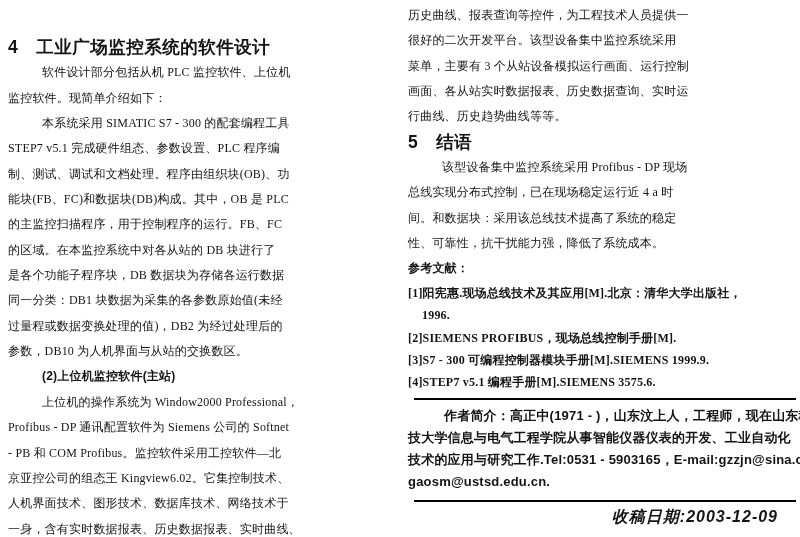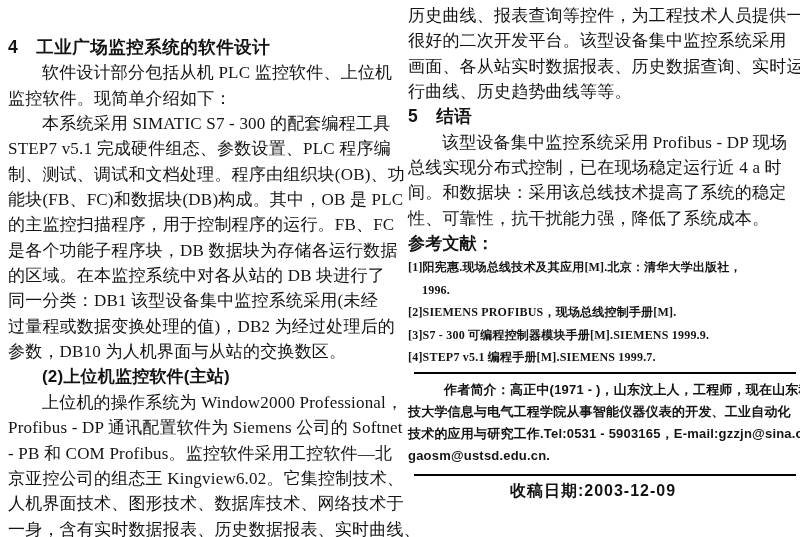--- a/index.html
+++ b/index.html
@@ -5,21 +5,21 @@
   html,body{margin:0;padding:0;}
   body{
     width:800px;height:537px;position:relative;background:#ffffff;
     color:#141414;overflow:hidden;
     font-family:"Liberation Serif","DejaVu Serif",serif;
   }
   .col{position:absolute;top:3px;}
   .col-left{left:8px;width:392px;margin-top:32px;}
   .col-right{left:408px;width:388px;}
   .line{
-    font-size:17px;line-height:25.35px;white-space:nowrap;
+    font-size:12px;line-height:25.35px;white-space:nowrap;
     letter-spacing:0.2px;
   }
   
   .h{
     font-weight:bold;font-size:17.5px;
     font-family:"Liberation Sans","DejaVu Sans",sans-serif;
     letter-spacing:0.5px;
   }
   .bold{
     font-weight:bold;
@@ -35,74 +35,76 @@
     font-size:13px;line-height:22px;font-weight:bold;
     font-family:"Liberation Sans","DejaVu Sans",sans-serif;
     letter-spacing:0.2px;
   }
   .rule{border:none;border-top:2px solid #000;height:0;}
   .rule-thin{margin:4px 0 5px 6px;}
   .rule-thick{margin:7px 0 3px 6px;}
   .received{
     font-weight:bold;font-size:16px;line-height:24px;
     font-family:"Liberation Sans","DejaVu Sans",sans-serif;
-    text-align:center;padding-right:18px;letter-spacing:1px;
+    text-align:right;padding-right:18px;letter-spacing:1px;
     white-space:nowrap;
+    font-style:italic;
   }
 </style>
 </head>
 <body>
 
 <div class="col col-left">
 
 <div class="line h">4　工业广场监控系统的软件设计</div>
     <div class="line indent">软件设计部分包括从机 PLC 监控软件、上位机</div>
     <div class="line">监控软件。现简单介绍如下：</div>
     <div class="line indent">本系统采用 SIMATIC S7 - 300 的配套编程工具</div>
     <div class="line">STEP7 v5.1 完成硬件组态、参数设置、PLC 程序编</div>
     <div class="line">制、测试、调试和文档处理。程序由组织块(OB)、功</div>
     <div class="line">能块(FB、FC)和数据块(DB)构成。其中，OB 是 PLC</div>
     <div class="line">的主监控扫描程序，用于控制程序的运行。FB、FC</div>
+    <div class="line">的区域。在本监控系统中对各从站的 DB 块进行了</div>
     <div class="line">是各个功能子程序块，DB 数据块为存储各运行数据</div>
-    <div class="line">的区域。在本监控系统中对各从站的 DB 块进行了</div>
-    <div class="line">同一分类：DB1 该型设备集中监控系统采用(未经</div>
+    <div class="line">同一分类：DB1 块数据为采集的各参数原始值(未经</div>
     <div class="line">过量程或数据变换处理的值)，DB2 为经过处理后的</div>
     <div class="line">参数，DB10 为人机界面与从站的交换数区。</div>
     <div class="line bold indent">(2)上位机监控软件(主站)</div>
     <div class="line indent">上位机的操作系统为 Window2000 Professional，</div>
     <div class="line">Profibus - DP 通讯配置软件为 Siemens 公司的 Softnet</div>
     <div class="line">- PB 和 COM Profibus。监控软件采用工控软件—北</div>
     <div class="line">京亚控公司的组态王 Kingview6.02。它集控制技术、</div>
     <div class="line">人机界面技术、图形技术、数据库技术、网络技术于</div>
     <div class="line">一身，含有实时数据报表、历史数据报表、实时曲线、</div>
   </div>
 
 <div class="col col-right">
 
   <div>
 
   <div class="line">历史曲线、报表查询等控件，为工程技术人员提供一</div>
       <div class="line">很好的二次开发平台。该型设备集中监控系统采用</div>
+      <div class="line">菜单，主要有 3 个从站设备模拟运行画面、运行控制</div>
       <div class="line">画面、各从站实时数据报表、历史数据查询、实时运</div>
       <div class="line">行曲线、历史趋势曲线等等。</div>
       <div class="line h">5　结语</div>
       <div class="line indent">该型设备集中监控系统采用 Profibus - DP 现场</div>
       <div class="line">总线实现分布式控制，已在现场稳定运行近 4 a 时</div>
       <div class="line">间。和数据块：采用该总线技术提高了系统的稳定</div>
       <div class="line">性、可靠性，抗干扰能力强，降低了系统成本。</div>
       <div class="line bold">参考文献：</div>
     </div>
 
   <div class="refs">
 
   <div class="line">[1]阳宪惠.现场总线技术及其应用[M].北京：清华大学出版社，</div>
       <div class="line ref2">1996.</div>
       <div class="line">[2]SIEMENS PROFIBUS，现场总线控制手册[M].</div>
       <div class="line">[3]S7 - 300 可编程控制器模块手册[M].SIEMENS 1999.9.</div>
-      <div class="line">[4]STEP7 v5.1 编程手册[M].SIEMENS 1999.7.</div>
+      <div class="line">[4]STEP7 v5.1 编程手册[M].SIEMENS 3575.6.</div>
     </div>
 
   <hr class="rule rule-thin">
 
   <div class="bio-block">
 
   <div class="line indent2">作者简介：高正中(1971 - )，山东汶上人，工程师，现在山东科</div>
       <div class="line">技大学信息与电气工程学院从事智能仪器仪表的开发、工业自动化</div>
       <div class="line">技术的应用与研究工作.Tel:0531 - 5903165，E-mail:gzzjn@sina.com，</div>
       <div class="line">gaosm@ustsd.edu.cn.</div>

